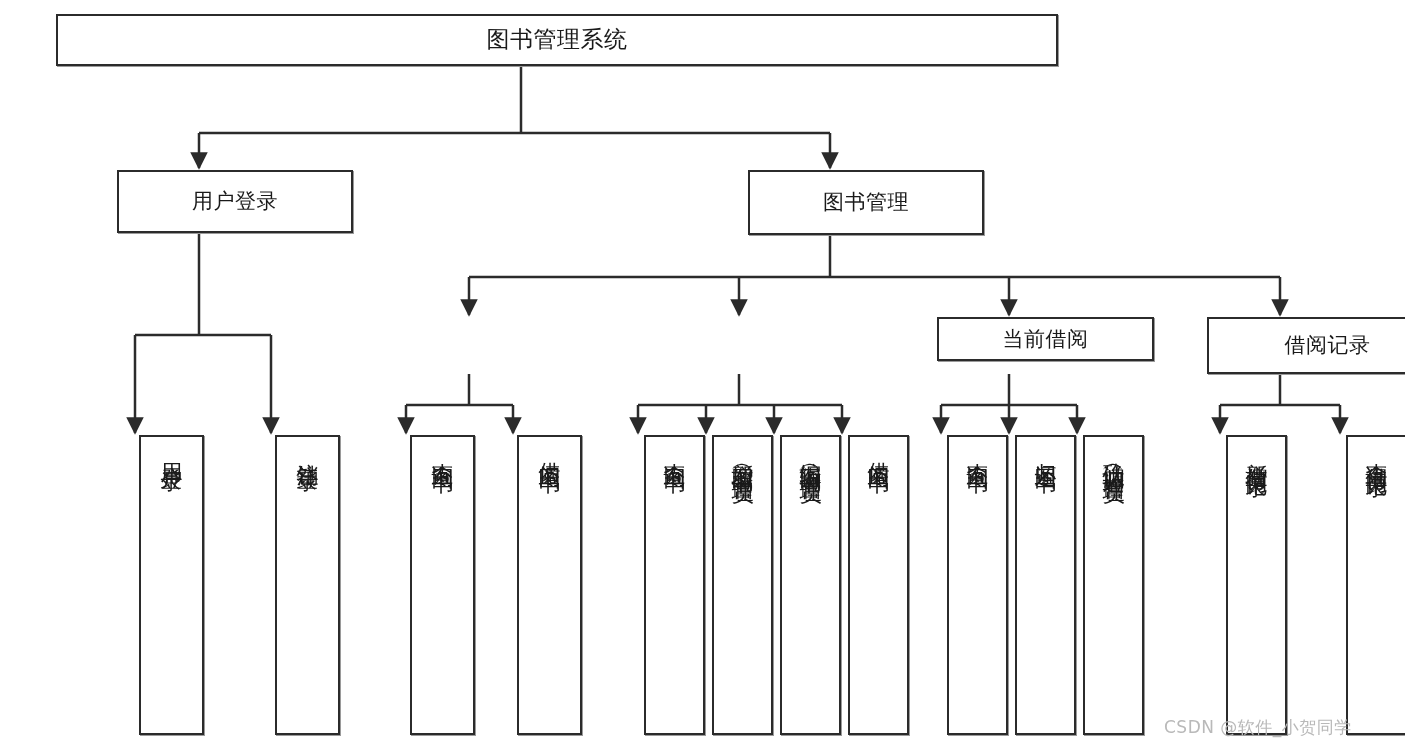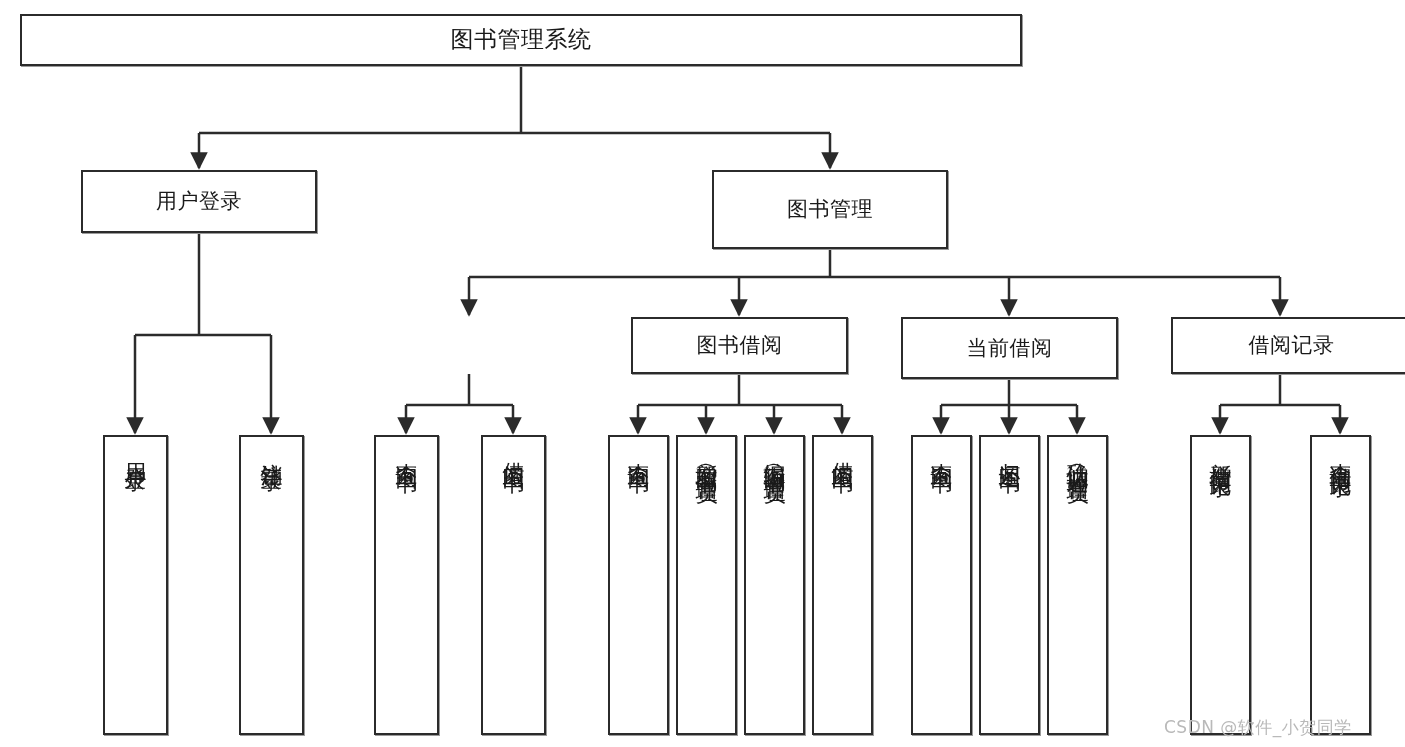--- a/index.html
+++ b/index.html
@@ -25,20 +25,21 @@
   .node{
     position:absolute;
     box-sizing:border-box;
     background:#ffffff;
     border:2px solid #2b2b2b;
     box-shadow:1px 1px 0 0 #9a9a9a;
     display:flex;
     align-items:center;
     justify-content:center;
     overflow:hidden;
+    margin-left:36px;
   }
   .node .label{
     display:block;
     text-align:center;
     color:#1a1a1a;
     letter-spacing:0.5px;
     line-height:1.18;
     white-space:nowrap;
   }
   
@@ -125,28 +126,25 @@
     </g>
   </svg>
 
   <div class="node root" style="left:20px;top:14px;width:1002px;height:52px;">
     <span class="label">图书管理系统</span>
   </div>
 
   <div class="node lvl2" style="left:81px;top:170px;width:236px;height:63px;">
     <span class="label">用户登录</span>
   </div>
-  <div class="node lvl2" style="left:712px;top:170px;width:236px;height:79px;">
+  <div class="node lvl2" style="left:712px;top:170px;width:236px;height:65px;">
     <span class="label">图书管理</span>
   </div>
 
-  <div class="node lvl3" style="left:631px;top:317px;width:217px;height:57px;">
-    <span class="label">图书借阅</span>
-  </div>
-  <div class="node lvl3" style="left:901px;top:317px;width:217px;height:62px;">
+  <div class="node lvl3" style="left:901px;top:317px;width:217px;height:44px;">
     <span class="label">当前借阅</span>
   </div>
   <div class="node lvl3" style="left:1171px;top:317px;width:241px;height:57px;">
     <span class="label">借阅记录</span>
   </div>
 
   <div class="node leaf" style="left:103px;top:435px;width:65px;height:300px;">
     <span class="label">用户登录</span>
   </div>
   <div class="node leaf" style="left:239px;top:435px;width:65px;height:300px;">

